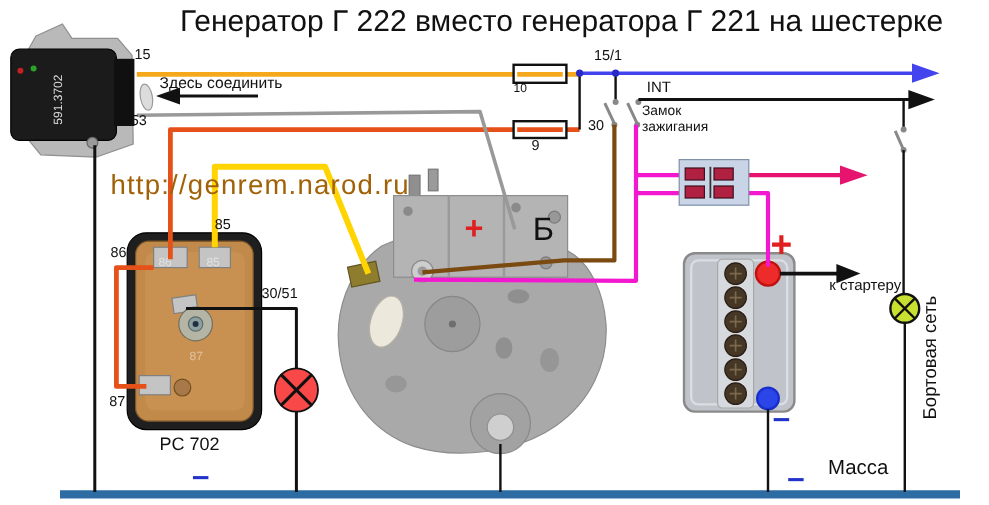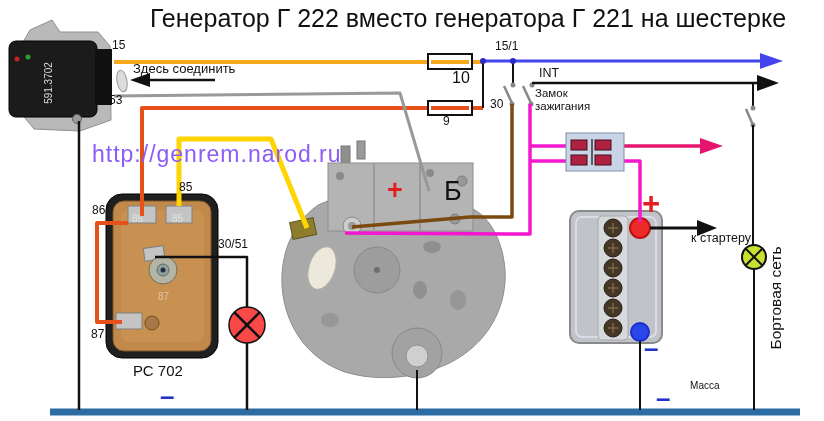--- a/index.html
+++ b/index.html
@@ -2,44 +2,44 @@
 <html><head>
 <meta charset="utf-8">
 <style>
   html,body{margin:0;padding:0;background:#fff;}
   .stage{position:relative;width:824px;height:421px;background:#ffffff;overflow:hidden;
          font-family:"Liberation Sans",sans-serif;}
   svg{position:absolute;left:0;top:0;}
   svg text{font-family:"Liberation Sans",sans-serif;}
   .label{position:absolute;color:#111;white-space:pre-line;line-height:1.15;}
   .lb-title{left:150px;top:4px;right:0;text-align:left;font-size:25px;}
-  .lb-watermark{left:92px;top:141px;font-size:23px;color:#8b5cf6;letter-spacing:1px;}
+  .lb-watermark{left:92px;top:141px;font-size:23px;color:#a16207;letter-spacing:1px;}
   .lb-connect{left:133px;top:62px;font-size:13px;}
   .lb-t15{left:112px;top:39px;font-size:12px;}
   .lb-t67{left:109px;top:94px;font-size:12px;}
   .lb-reg{left:4px;top:122px;font-size:12px;}
-  .lb-f10{left:452px;top:69px;font-size:16px;text-align:right;}
+  .lb-f10{left:428px;top:69px;font-size:10px;text-align:right;}
   .lb-f9{left:443px;top:115px;font-size:12px;}
   .lb-151{left:495px;top:40px;font-size:12px;}
   .lb-t30{left:490px;top:98px;font-size:12px;}
   .lb-int{left:539px;top:66px;font-size:12.5px;}
   .lb-lock{left:535px;top:87px;font-size:11.5px;}
   .lb-r85{left:179px;top:181px;font-size:12px;}
   .lb-r86{left:92px;top:204px;font-size:12px;}
   .lb-r3051{left:218px;top:238px;font-size:12px;}
   .lb-r87{left:91px;top:328px;font-size:12px;}
   .lb-relay{left:133px;top:362px;font-size:15px;}
   .lb-genb{left:444px;top:176px;font-size:27px;}
   .lb-genplus{left:387px;top:175px;font-size:27px;font-weight:bold;color:#e02020;}
   .lb-batplus{left:642px;top:186px;font-size:31px;font-weight:bold;color:#e02020;}
   .lb-batminus{left:644px;top:334px;font-size:26px;font-weight:bold;color:#2233cc;}
   .lb-starter{left:671px;top:231px;font-size:12.5px;padding-left:20px;}
   .lb-boardnet{left:706px;top:289px;width:140px;height:18px;text-align:center;
                font-size:15.5px;transform:rotate(-90deg);}
-  .lb-massa{left:690px;top:380px;font-size:10px;}
+  .lb-massa{left:690px;top:380px;font-size:17px;}
   .lb-minus-massa{left:656px;top:384px;font-size:26px;font-weight:bold;color:#2233cc;}
   .lb-minus-relay{left:160px;top:382px;font-size:26px;font-weight:bold;color:#2233cc;}
 </style>
 </head>
 <body>
 
 <div class="stage">
 
 <svg width="824" height="421" viewBox="0 0 824 421">
 

